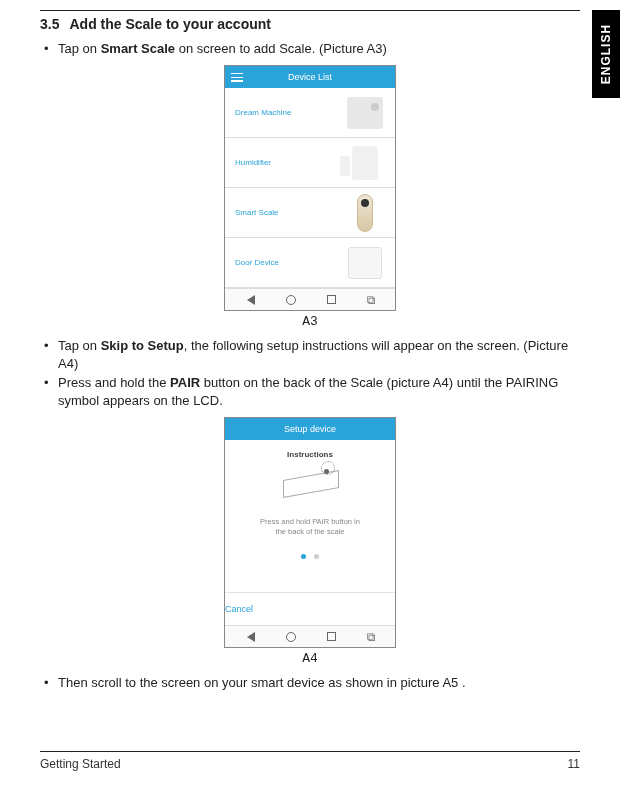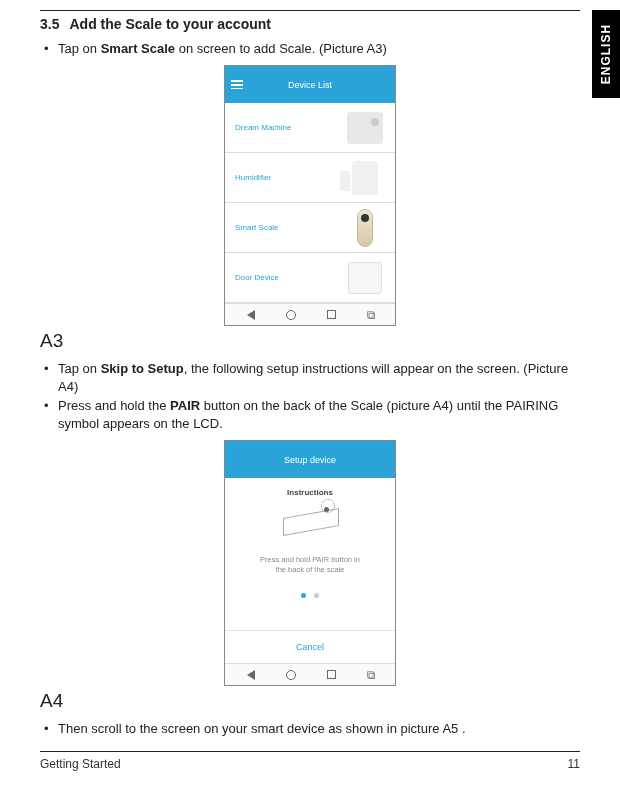--- a/index.html
+++ b/index.html
@@ -57,21 +57,21 @@
   .bold { font-weight: 700; }
   .phone {
     width: 172px;
     margin: 8px auto 2px auto;
     border: 1px solid #888;
     background: #fff;
   }
   .phone-header {
     background: #2aa3d8;
     color: #fff;
-    height: 37px;
+    height: 22px;
     display: flex;
     align-items: center;
     font-size: 9px;
     position: relative;
     padding-left: 6px;
   }
   .burger {
     width: 12px; height: 9px;
     display: inline-flex; flex-direction: column; justify-content: space-between;
     margin-right: 6px;
@@ -137,21 +137,21 @@
     display: flex;
     align-items: center;
     justify-content: space-around;
     padding: 0 6px;
   }
   .nav-bar span { color: #666; font-size: 12px; line-height: 1; }
   .tri { width:0; height:0; border-top:5px solid transparent; border-bottom:5px solid transparent; border-right:8px solid #666; }
   .circ { width:10px; height:10px; border:1.2px solid #666; border-radius:50%; }
   .sq { width:9px; height:9px; border:1.2px solid #666; }
   .ss { font-size:10px; letter-spacing:-2px; color:#666; }
-  .caption { font-size: 19px; margin: 2px 0 6px 0; }
+  .caption { text-align: center; font-size: 13px; margin: 2px 0 6px 0; font-family: Liberation Mono, monospace; }
   
   .setup-body { padding: 10px 12px 0 12px; text-align: center; }
   .instr-label { font-size: 8px; font-weight: 700; color: #444; margin-bottom: 2px; }
   .scale-drawing {
     width: 70px; height: 40px; margin: 0 auto 14px auto; position: relative;
   }
   .scale-drawing .slab {
     position: absolute; left: 8px; top: 12px; width: 56px; height: 18px;
     border: 1px solid #aaa; transform: skewY(-10deg); background: #fff;
   }
@@ -269,21 +269,21 @@
       </div>
       <div class="setup-text">
         <span>Press and hold PAIR button in</span><br>
         <span>the back of the scale</span>
       </div>
       <div class="dots">
         <span class="dot active"></span>
         <span class="dot inactive"></span>
       </div>
     </div>
-    <div class="cancel-row" style="text-align:center;">Cancel</div>
+    <div class="cancel-row" style="">Cancel</div>
     <div class="nav-bar">
       <span class="tri"></span>
       <span class="circ"></span>
       <span class="sq"></span>
       <span class="ss">⧉</span>
     </div>
   </div>
   <div class="caption">A4</div>
 
   <ul class="instructions">

